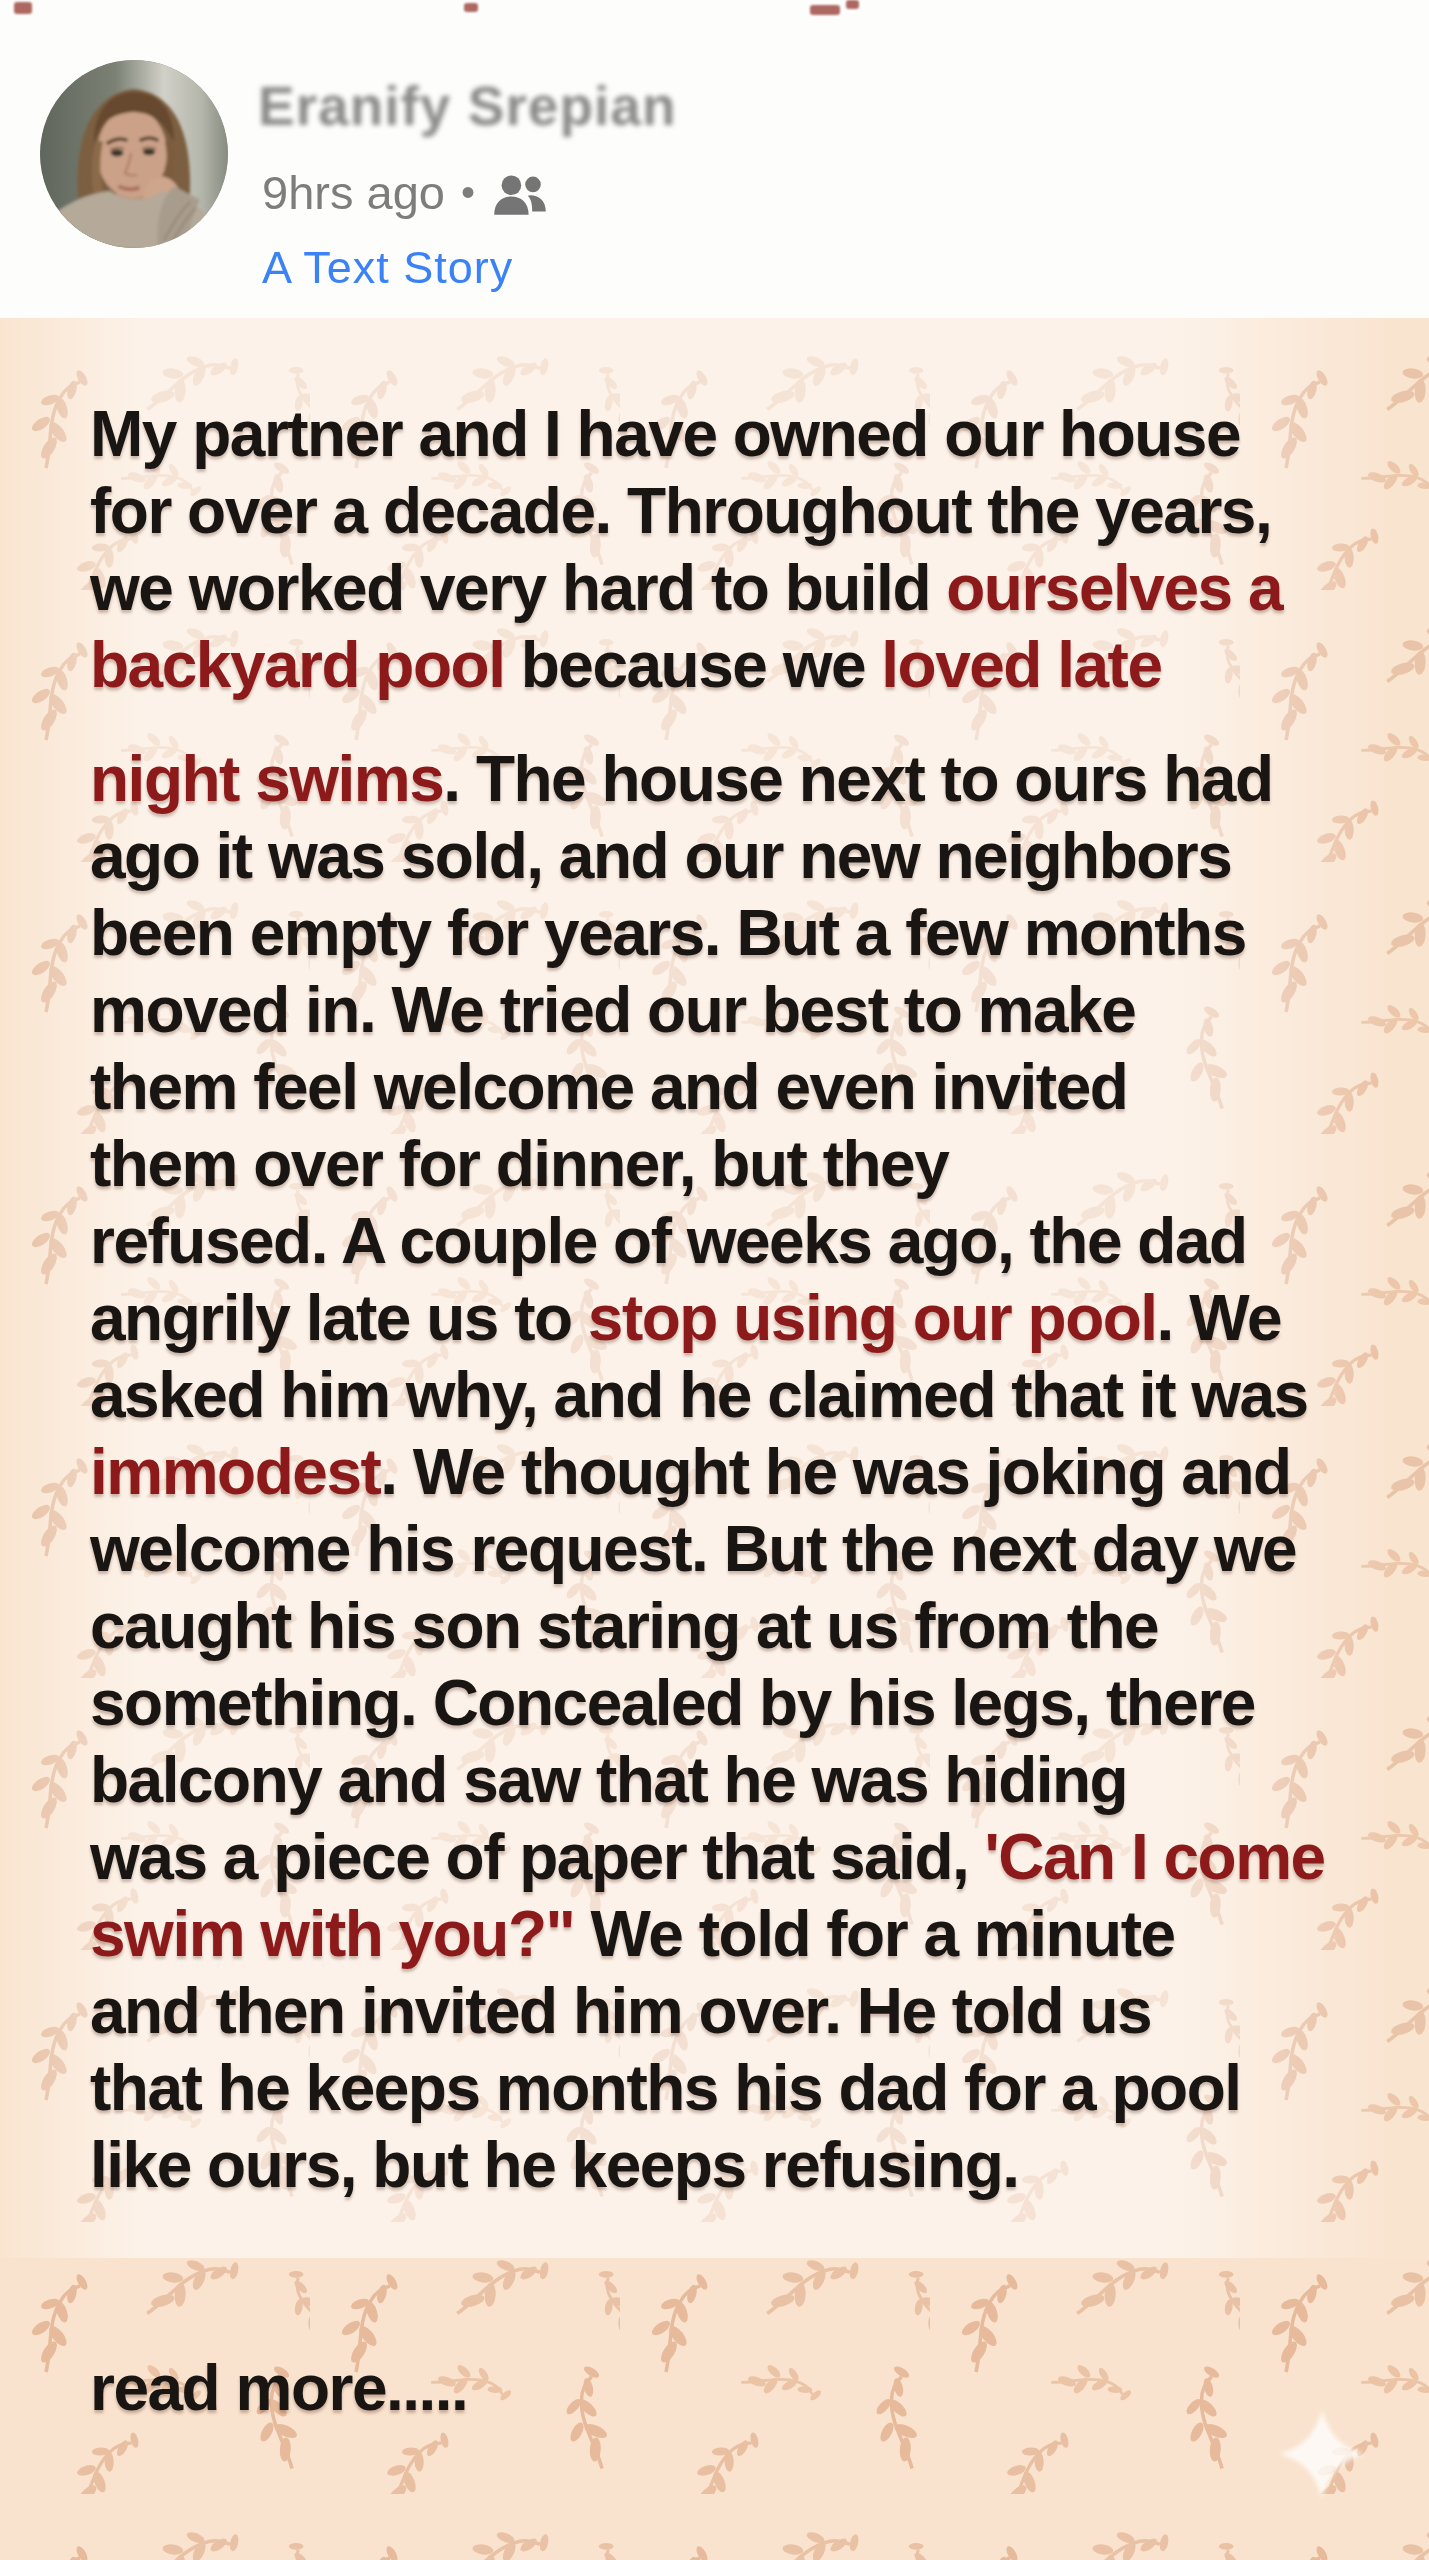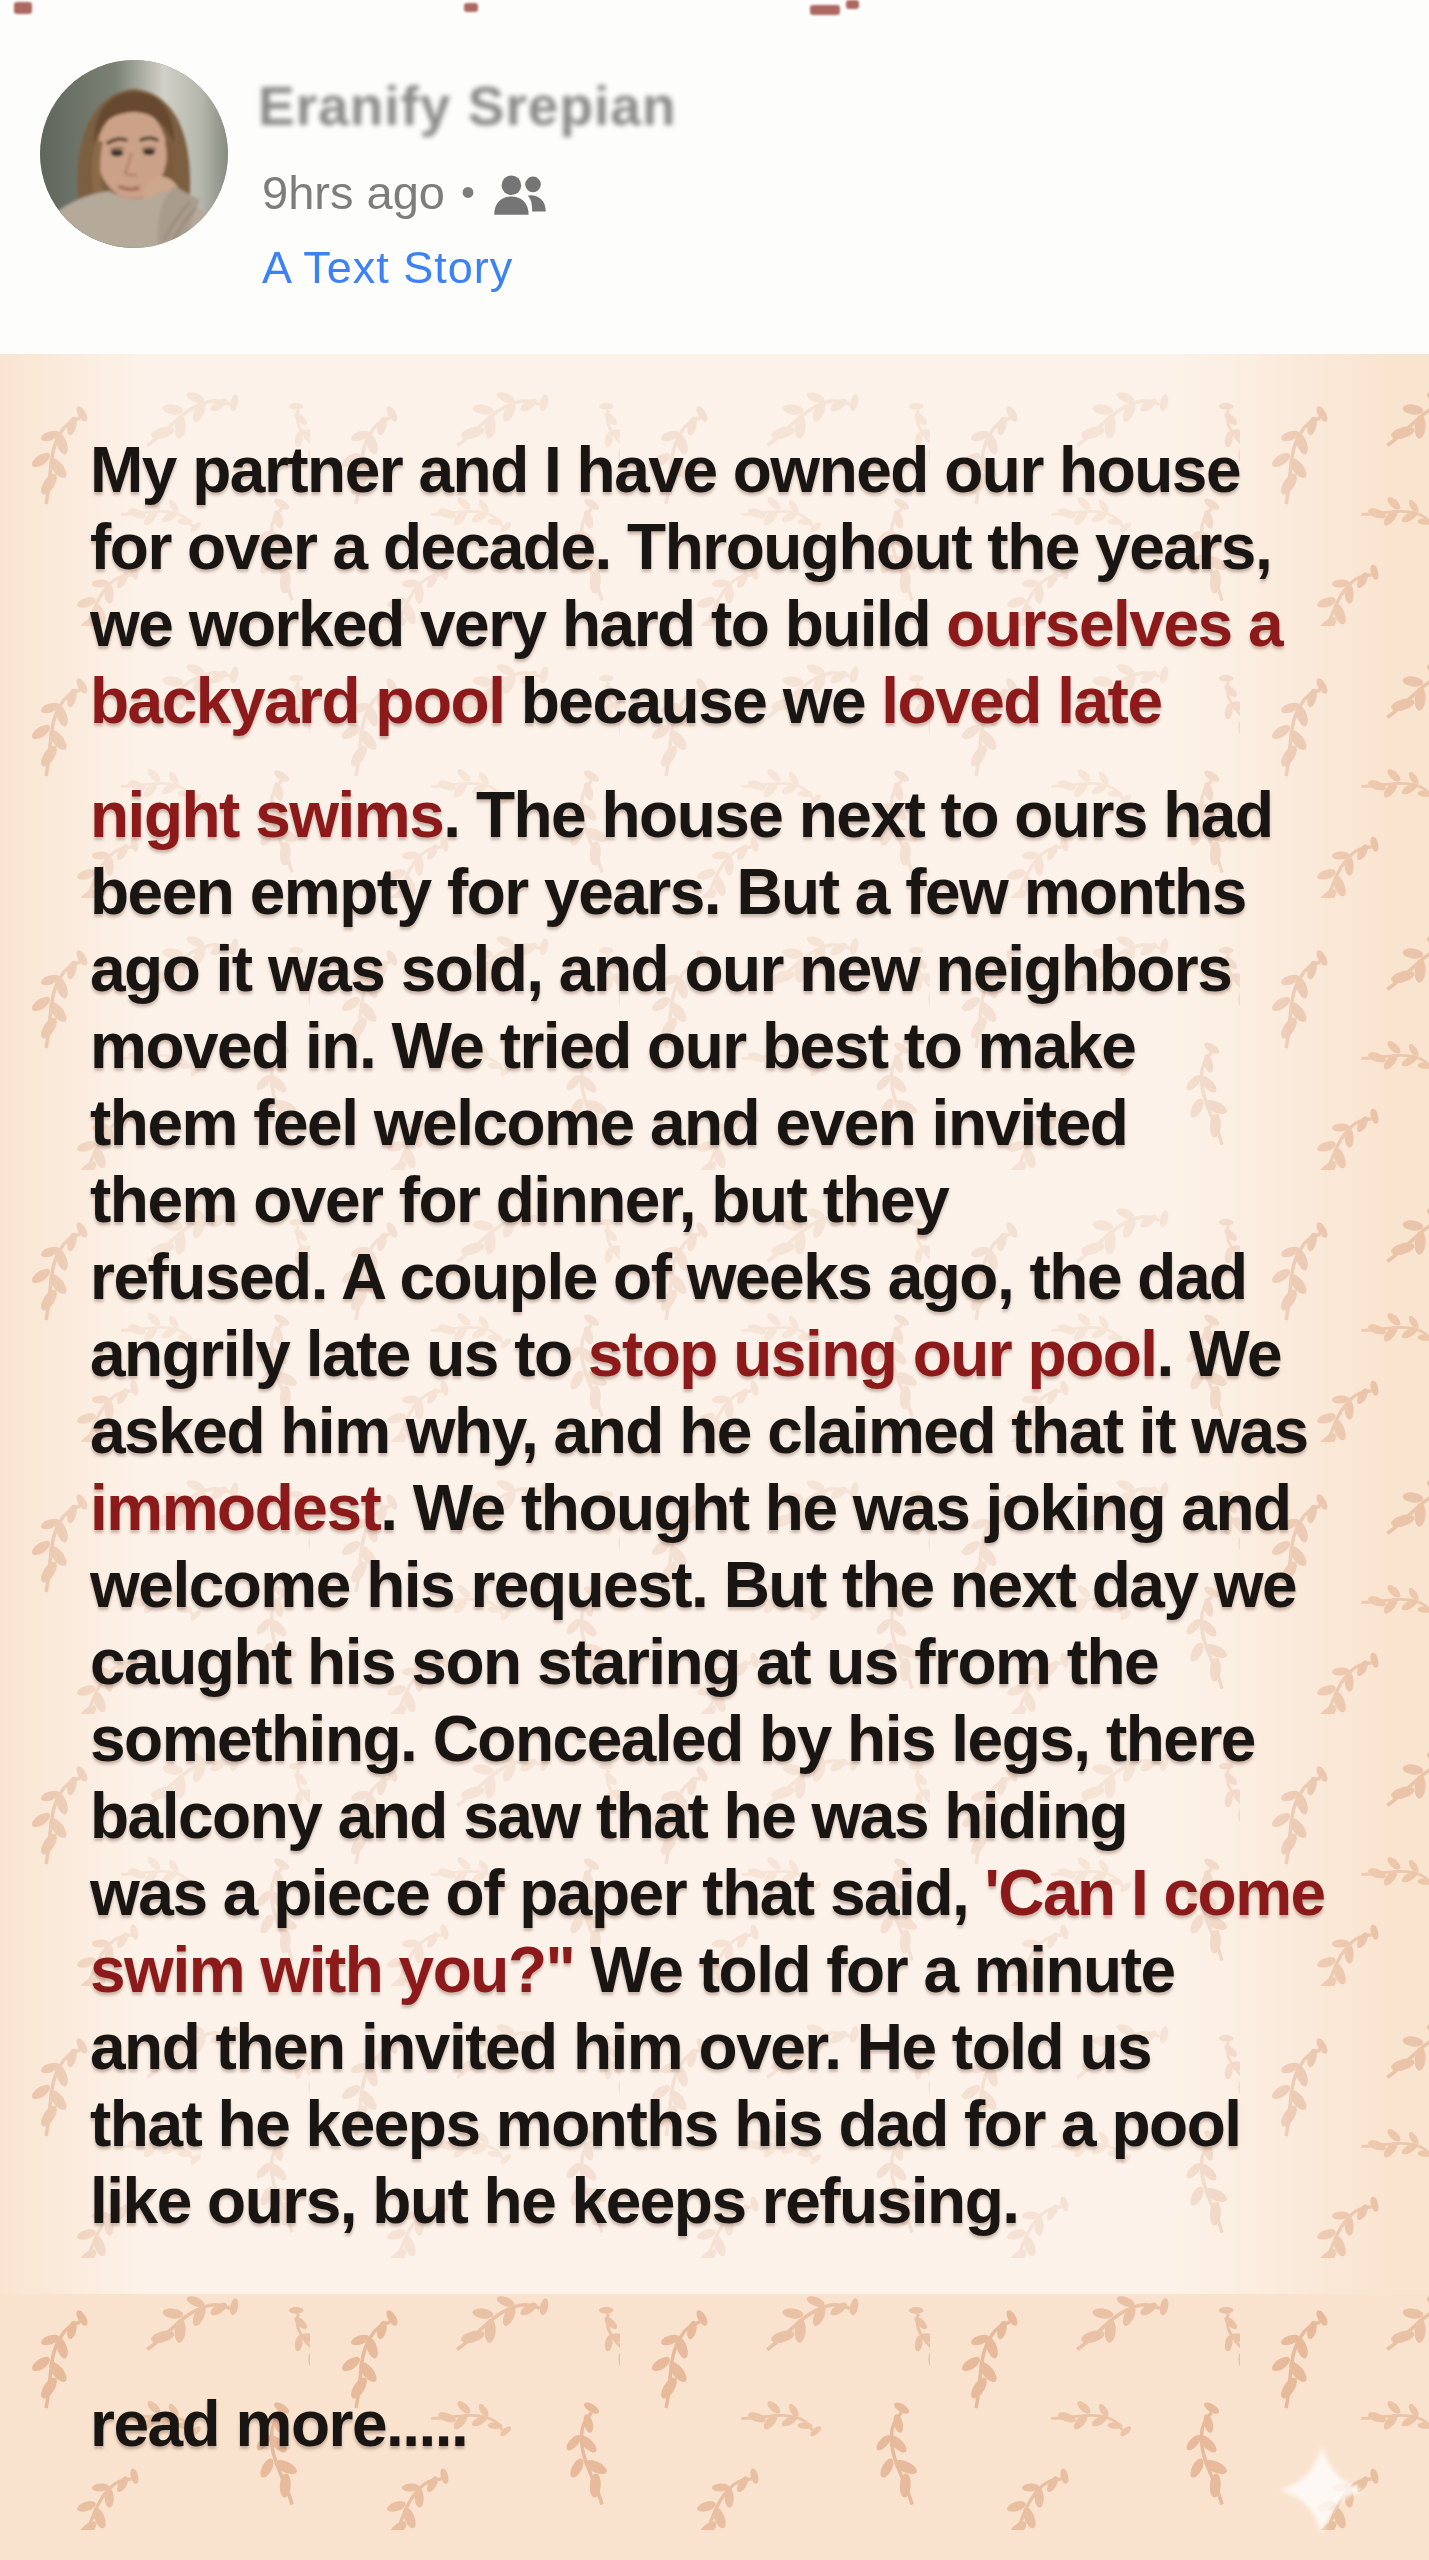--- a/index.html
+++ b/index.html
@@ -41,21 +41,21 @@
   
   .speck{position:absolute;background:#8d2a22;opacity:.7;border-radius:3px;filter:blur(1px);z-index:3;}
   .speck.s1{left:14px;top:2px;width:18px;height:12px;}
   .speck.s2{left:464px;top:3px;width:14px;height:9px;}
   .speck.s3{left:810px;top:5px;width:30px;height:10px;}
   .speck.s4{left:846px;top:0px;width:13px;height:9px;}
 
   
   .post-body{
     position:absolute;left:0;right:0;top:318px;bottom:0;
-    background:#f0abfc;overflow:hidden;z-index:1;margin-top:36px;
+    background:#f0abfc;overflow:hidden;z-index:1;
   }
   .pattern-svg{position:absolute;left:0;top:0;width:1429px;height:2242px;}
   .text-block{
     position:relative;
     padding:78px 24px 0 90px;
   }
   .line{
     font-size:64px;line-height:77px;font-weight:700;
     letter-spacing:-1.5px;white-space:nowrap;
     color:#181512;
@@ -191,22 +191,22 @@
 
     <div class="text-block">
         <div class="para">
           <div class="line"><span class="seg-dark">My partner and I have owned our house</span></div>
           <div class="line"><span class="seg-dark">for over a decade. Throughout the years,</span></div>
           <div class="line"><span class="seg-dark">we worked very hard to build </span><span class="seg-red">ourselves a</span></div>
           <div class="line"><span class="seg-red">backyard pool</span><span class="seg-dark"> because we </span><span class="seg-red">loved late</span></div>
         </div>
         <div class="para">
           <div class="line"><span class="seg-red">night swims</span><span class="seg-dark">. The house next to ours had</span></div>
+          <div class="line"><span class="seg-dark">ago it was sold, and our new neighbors</span></div>
           <div class="line"><span class="seg-dark">been empty for years. But a few months</span></div>
-          <div class="line"><span class="seg-dark">ago it was sold, and our new neighbors</span></div>
           <div class="line"><span class="seg-dark">moved in. We tried our best to make</span></div>
           <div class="line"><span class="seg-dark">them feel welcome and even invited</span></div>
           <div class="line"><span class="seg-dark">them over for dinner, but they</span></div>
           <div class="line"><span class="seg-dark">refused. A couple of weeks ago, the dad</span></div>
           <div class="line"><span class="seg-dark">angrily late us to </span><span class="seg-red">stop using our pool</span><span class="seg-dark">. We</span></div>
           <div class="line"><span class="seg-dark">asked him why, and he claimed that it was</span></div>
           <div class="line"><span class="seg-red">immodest</span><span class="seg-dark">. We thought he was joking and</span></div>
           <div class="line"><span class="seg-dark">welcome his request. But the next day we</span></div>
           <div class="line"><span class="seg-dark">caught his son staring at us from the</span></div>
           <div class="line"><span class="seg-dark">something. Concealed by his legs, there</span></div>

